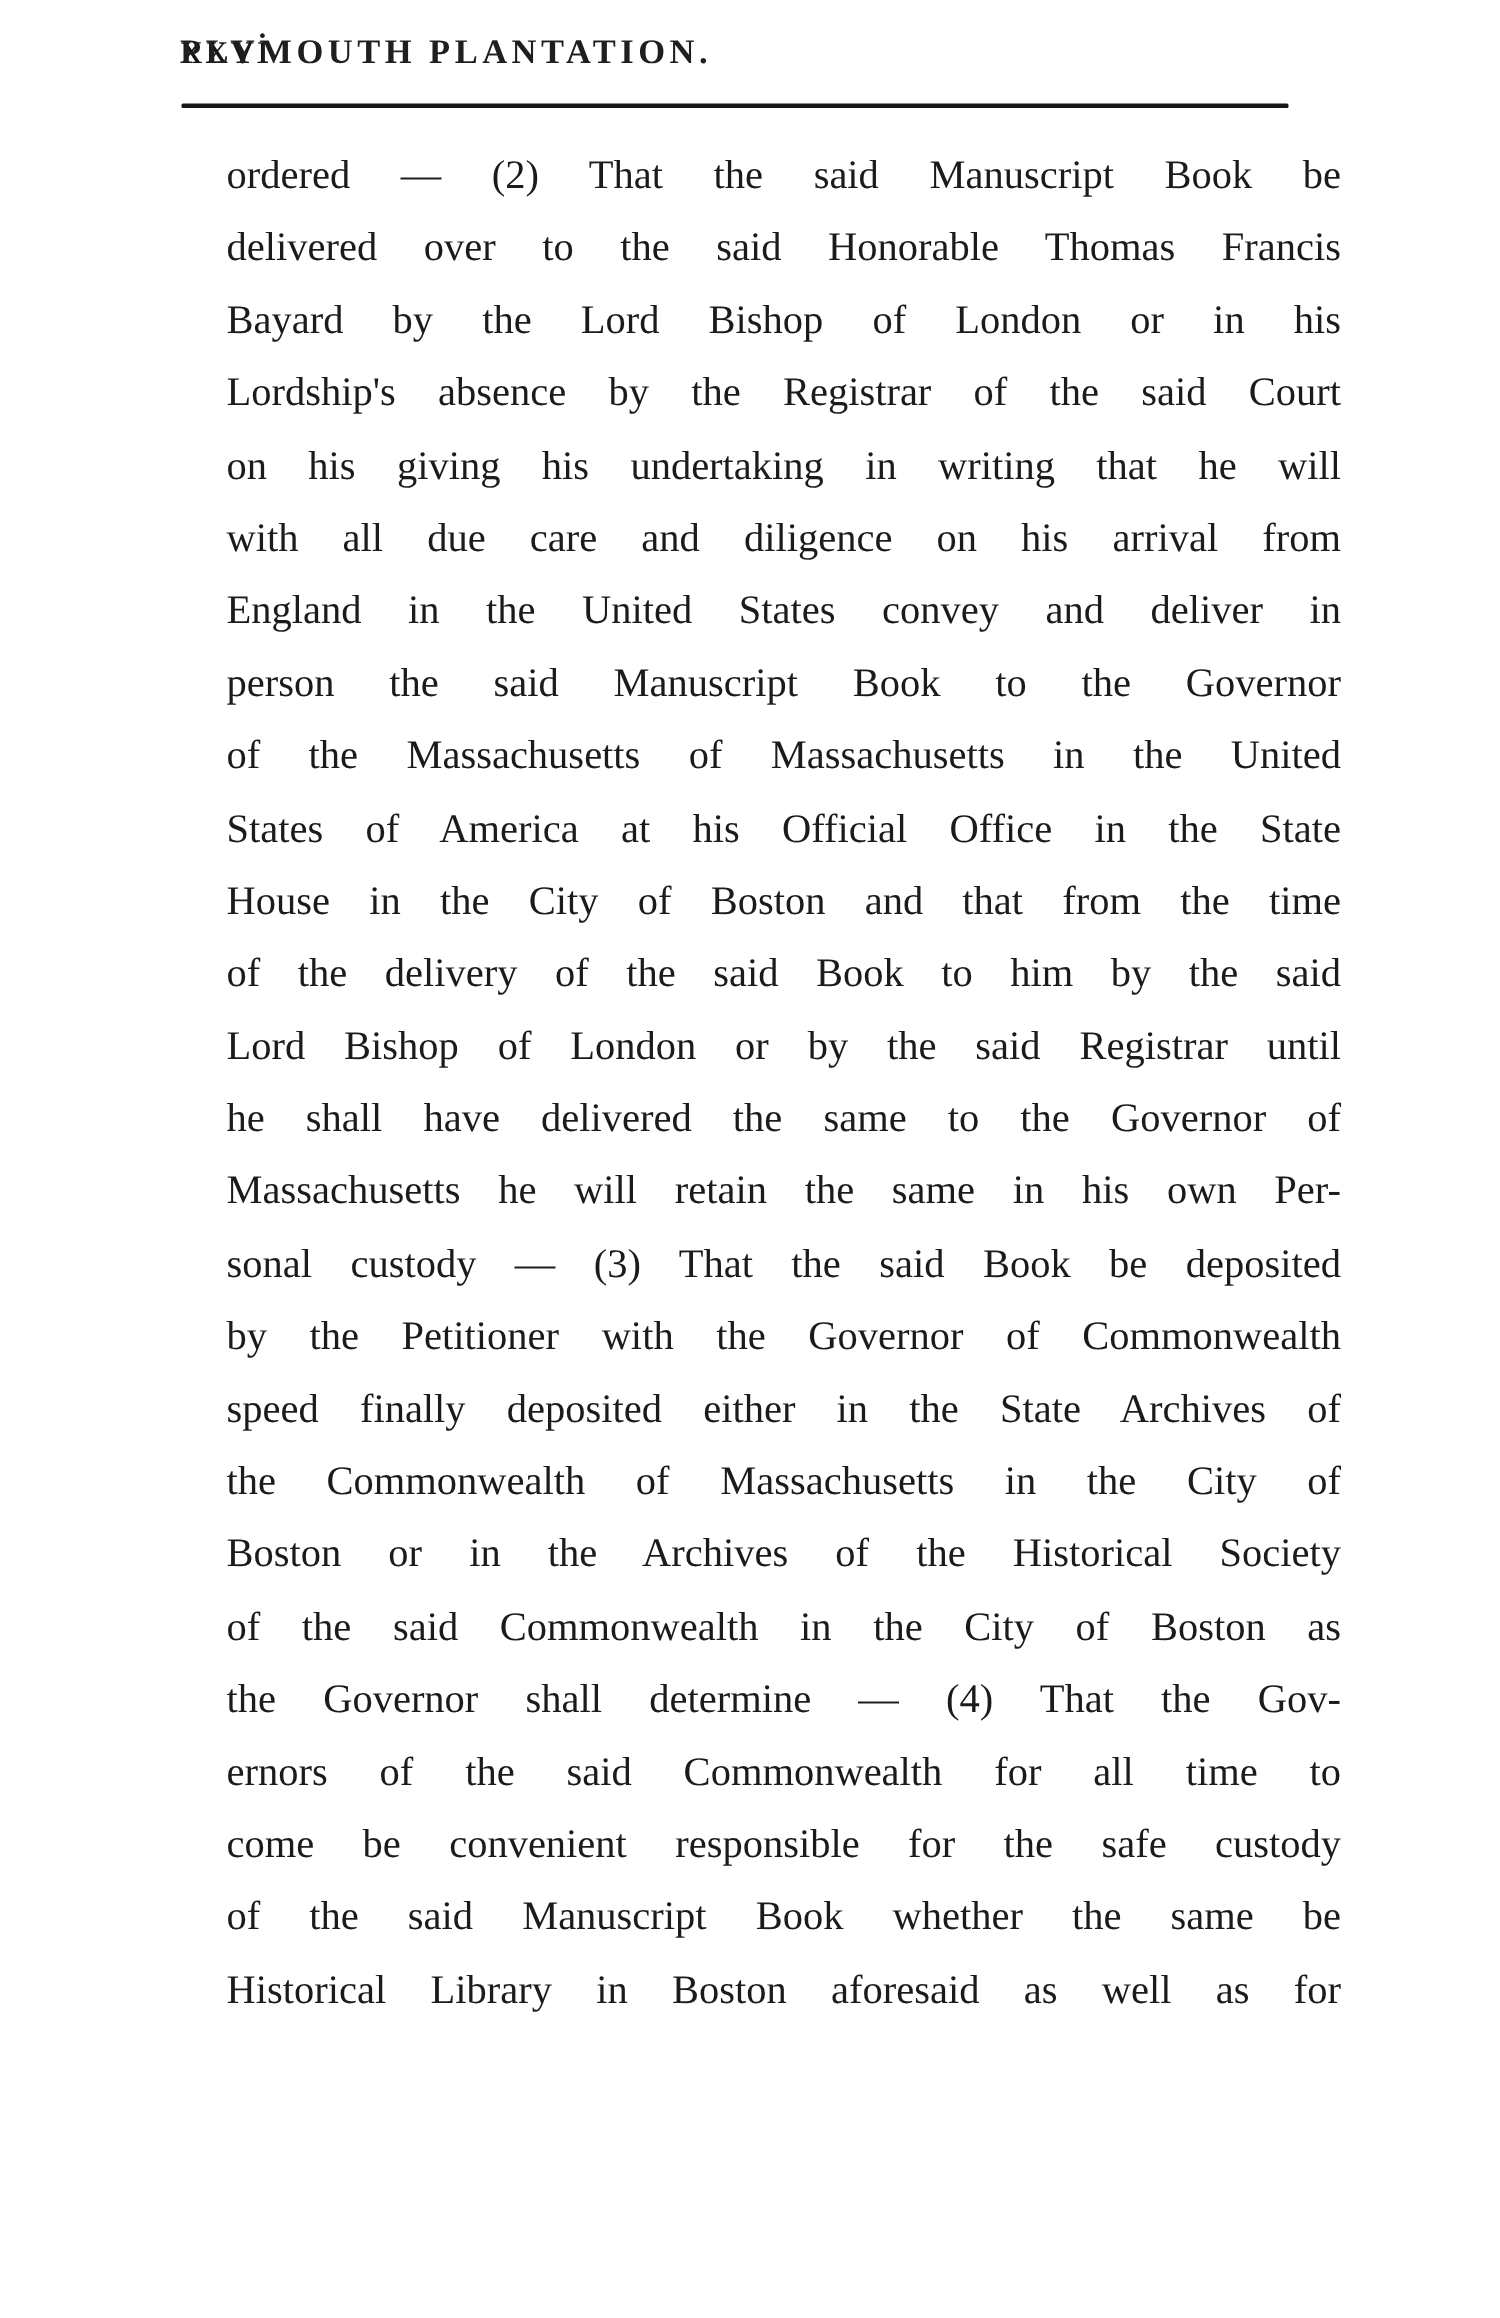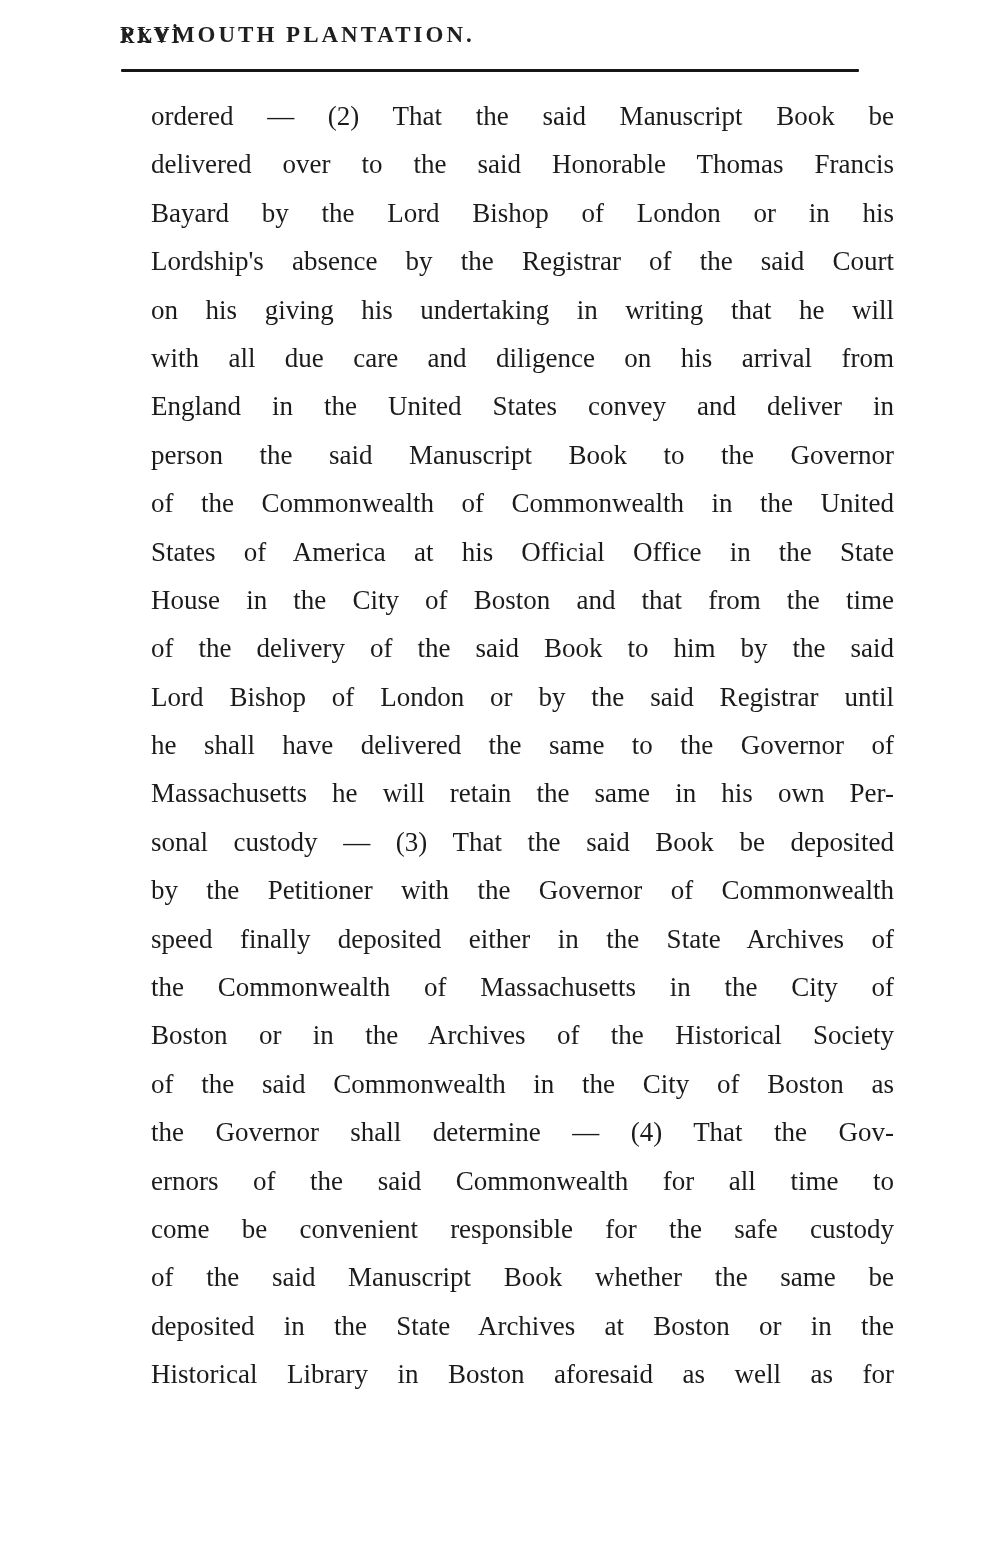--- a/index.html
+++ b/index.html
@@ -83,33 +83,32 @@
 
   <div class="body-text">
       <div class="text-line">ordered —   (2) That the said Manuscript Book be</div>
       <div class="text-line">delivered over to the said Honorable Thomas Francis</div>
       <div class="text-line">Bayard by the Lord Bishop of London or in his</div>
       <div class="text-line">Lordship's absence by the Registrar of the said Court</div>
       <div class="text-line">on his giving his undertaking in writing that he will</div>
       <div class="text-line">with all due care and diligence on his arrival from</div>
       <div class="text-line">England in the United States convey and deliver in</div>
       <div class="text-line">person the said Manuscript Book to the Governor</div>
-      <div class="text-line">of the Commonwealth of Commonwealth in the United</div>
+      <div class="text-line">of the Massachusetts of Massachusetts in the United</div>
       <div class="text-line">States of America at his Official Office in the State</div>
       <div class="text-line">House in the City of Boston and that from the time</div>
       <div class="text-line">of the delivery of the said Book to him by the said</div>
       <div class="text-line">Lord Bishop of London or by the said Registrar until</div>
       <div class="text-line">he shall have delivered the same to the Governor of</div>
       <div class="text-line">Massachusetts he will retain the same in his own Per-</div>
       <div class="text-line">sonal custody —   (3) That the said Book be deposited</div>
       <div class="text-line">by the Petitioner with the Governor of Commonwealth</div>
       <div class="text-line">speed finally deposited either in the State Archives of</div>
       <div class="text-line">the Commonwealth of Massachusetts in the City of</div>
       <div class="text-line">Boston or in the Archives of the Historical Society</div>
       <div class="text-line">of the said Commonwealth in the City of Boston as</div>
       <div class="text-line">the Governor shall determine —   (4) That the Gov-</div>
       <div class="text-line">ernors of the said Commonwealth for all time to</div>
       <div class="text-line">come be convenient responsible for the safe custody</div>
       <div class="text-line">of the said Manuscript Book whether the same be</div>
-      <div class="text-line">deposited in the State Archives at Boston or in the</div>
       <div class="text-line">Historical Library in Boston aforesaid as well as for</div>
     </div>
 </div>
 
 </body></html>

